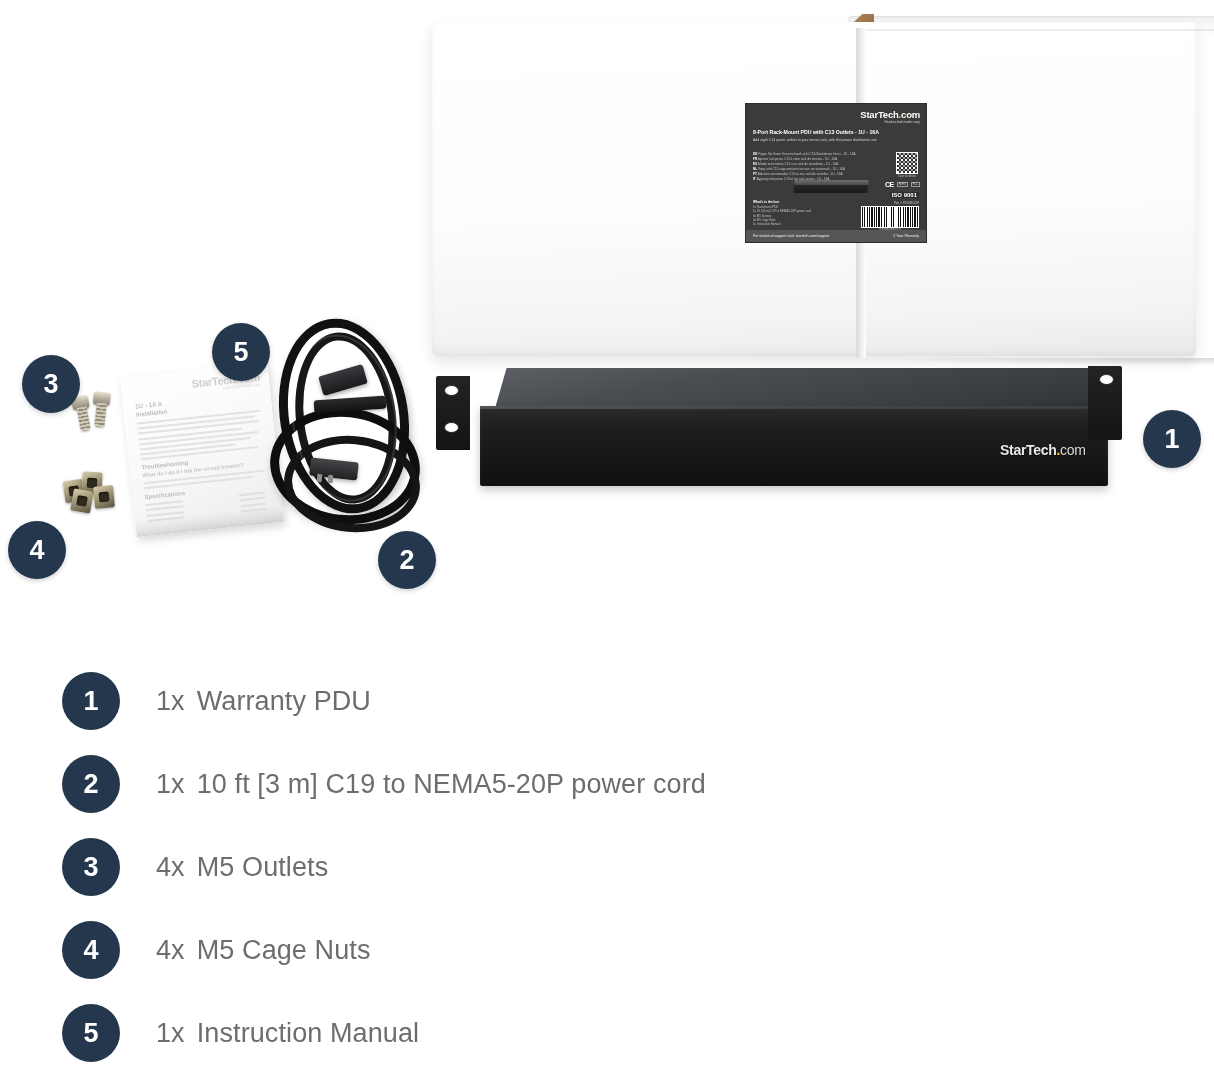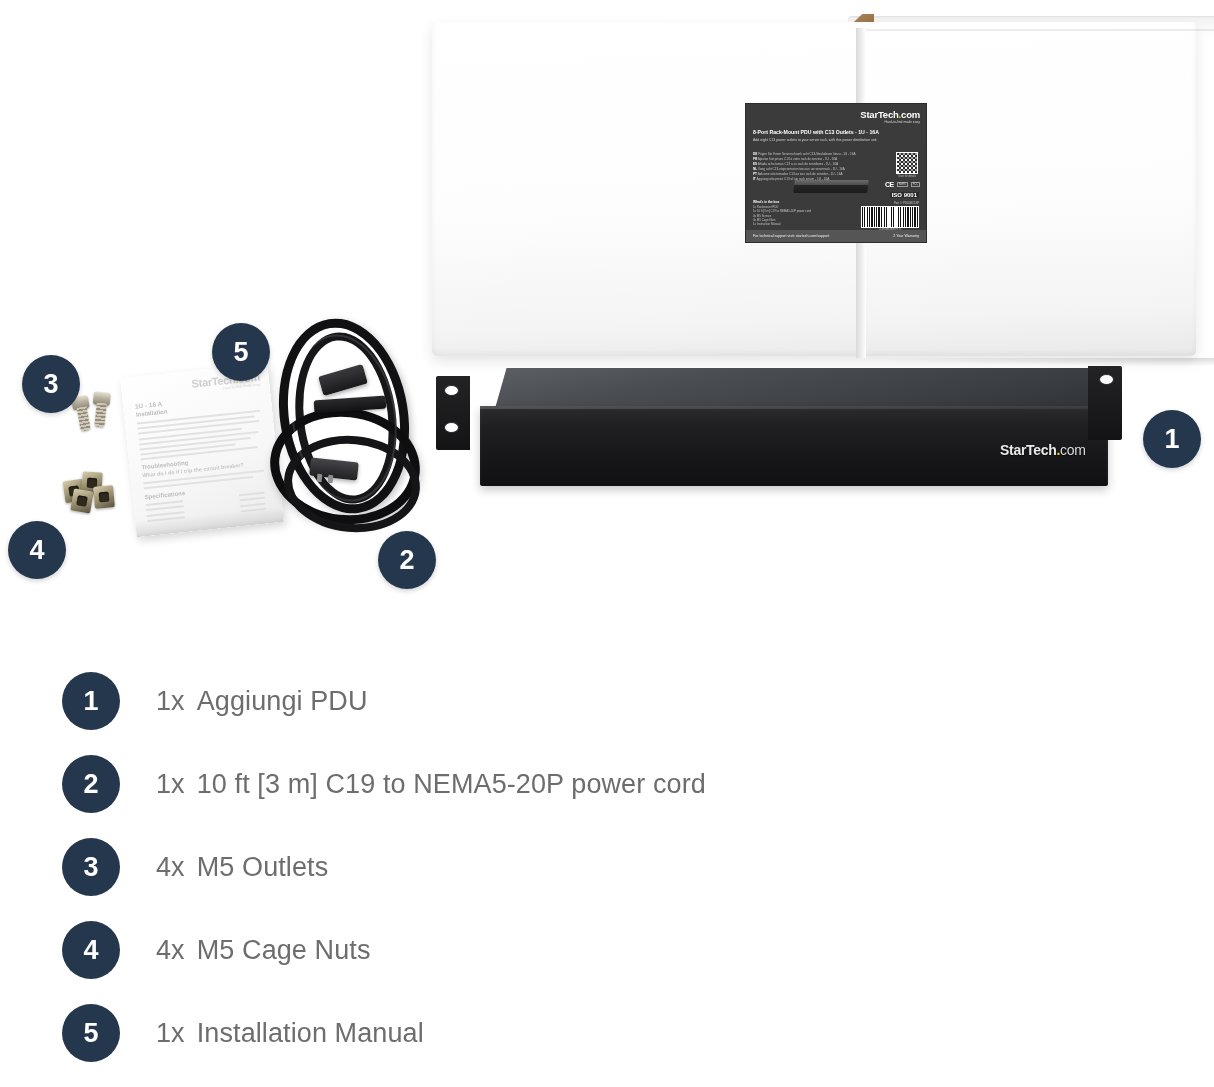--- a/index.html
+++ b/index.html
@@ -741,21 +741,21 @@
     <div class="callout c3">3</div>
     <div class="callout c4">4</div>
     <div class="callout c5">5</div>
   </div>
 
   <div id="legend">
 
     <div class="legend-row r1">
       <div class="legend-badge">1</div>
       <div class="legend-text">
-        <span class="legend-qty">1x</span><span>Aggiungi PDU</span>
+        <span class="legend-qty">1x</span><span>Warranty PDU</span>
       </div>
     </div>
 
     <div class="legend-row r2">
       <div class="legend-badge">2</div>
       <div class="legend-text">
         <span class="legend-qty">1x</span><span>10 ft [3 m] C19 to NEMA5-20P power cord</span>
       </div>
     </div>
 
@@ -769,18 +769,18 @@
     <div class="legend-row r4">
       <div class="legend-badge">4</div>
       <div class="legend-text">
         <span class="legend-qty">4x</span><span>M5 Cage Nuts</span>
       </div>
     </div>
 
     <div class="legend-row r5">
       <div class="legend-badge">5</div>
       <div class="legend-text">
-        <span class="legend-qty">1x</span><span>Installation Manual</span>
+        <span class="legend-qty">1x</span><span>Instruction Manual</span>
       </div>
     </div>
 
   </div>
 </div>
 
 </body></html>

